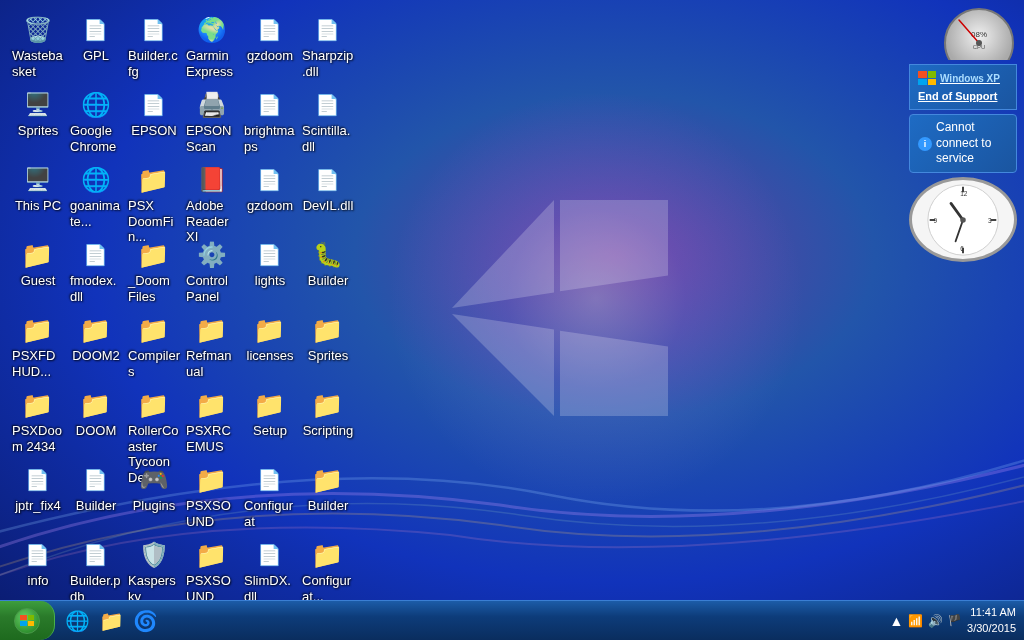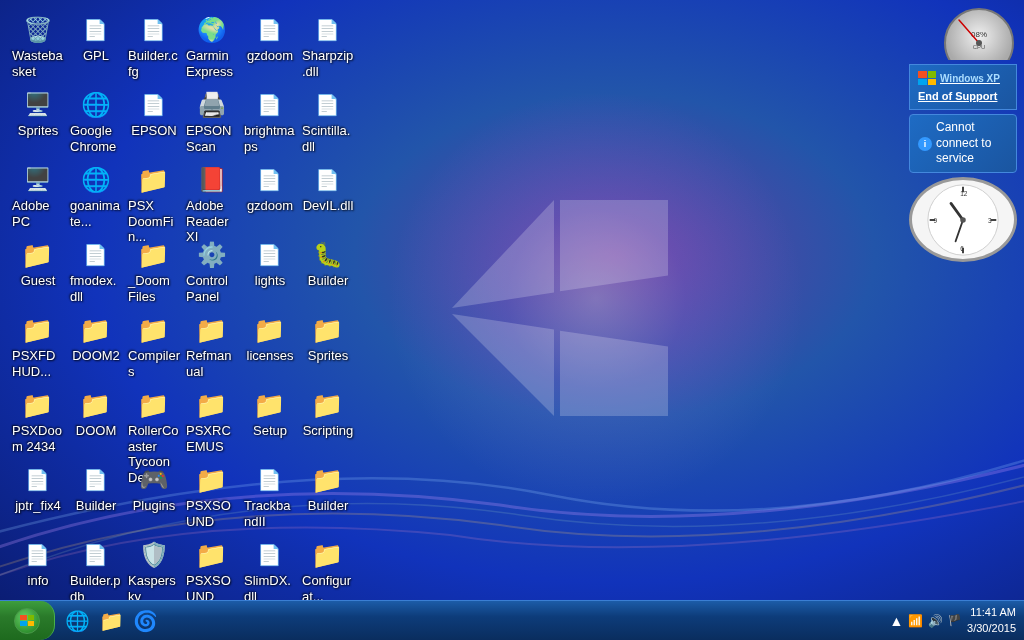--- a/index.html
+++ b/index.html
@@ -372,21 +372,21 @@
       <div class="icon-item">
     <div class="icon-img">
           <span style="font-size:20px;color:#e0e0e0;">📄</span>
         </div>
     <span class="icon-label">Scintilla.dll</span>
   </div>
       <div class="icon-item">
     <div class="icon-img">
           <span style="font-size:22px;">🖥️</span>
         </div>
-    <span class="icon-label">Adobe PC</span>
+    <span class="icon-label">This PC</span>
   </div>
       <div class="icon-item">
     <div class="icon-img">
           <span style="font-size:24px;">🌐</span>
         </div>
     <span class="icon-label">goanimate...</span>
   </div>
       <div class="icon-item">
     <div class="icon-img">
           <span class="folder-icon">📁</span>
@@ -540,21 +540,21 @@
       <div class="icon-item">
     <div class="icon-img">
           <span class="folder-icon">📁</span>
         </div>
     <span class="icon-label">PSXSOUND</span>
   </div>
       <div class="icon-item">
     <div class="icon-img">
           <span style="font-size:20px;color:#e0e0e0;">📄</span>
         </div>
-    <span class="icon-label">TrackbandII</span>
+    <span class="icon-label">Configurat</span>
   </div>
       <div class="icon-item">
     <div class="icon-img">
           <span class="folder-icon">📁</span>
         </div>
     <span class="icon-label">Builder</span>
   </div>
       <div class="icon-item">
     <div class="icon-img">
           <span style="font-size:20px;color:#e0e0e0;">📄</span>

